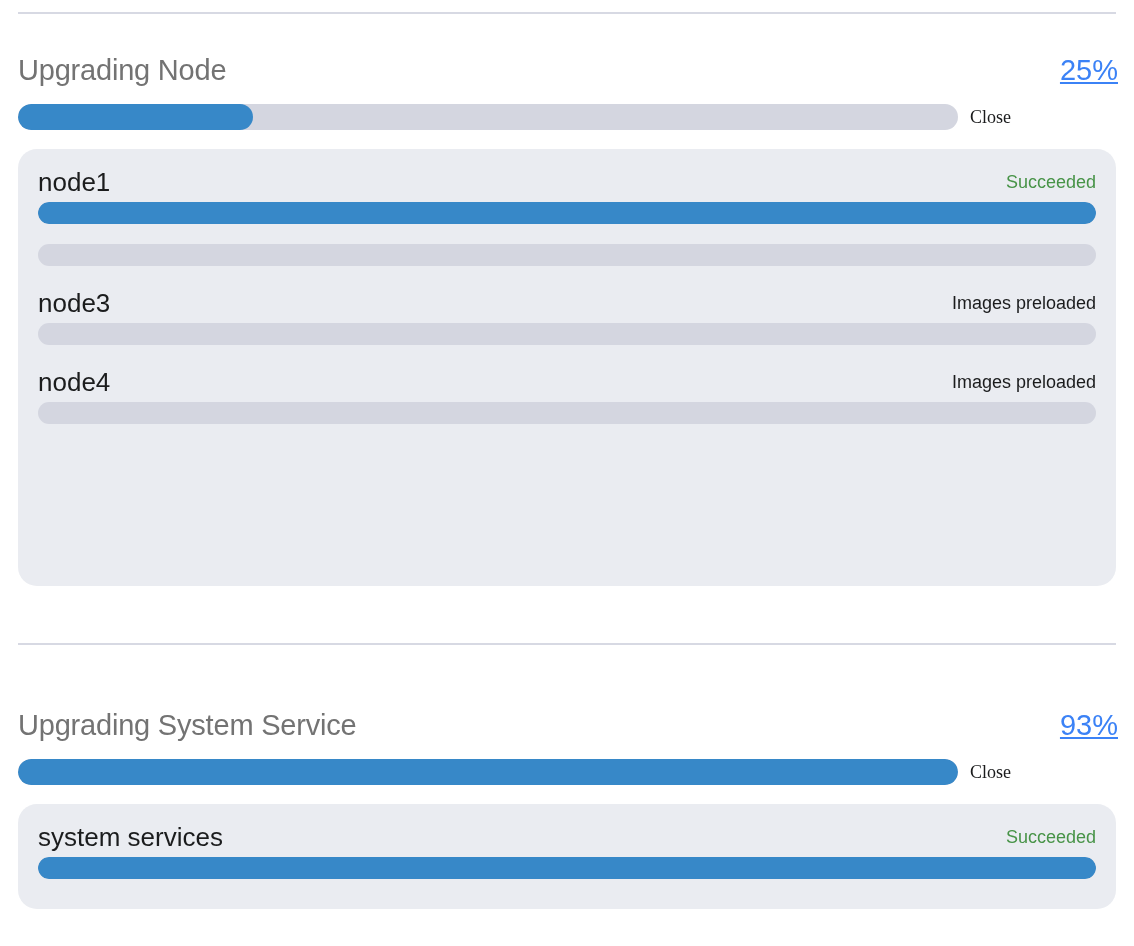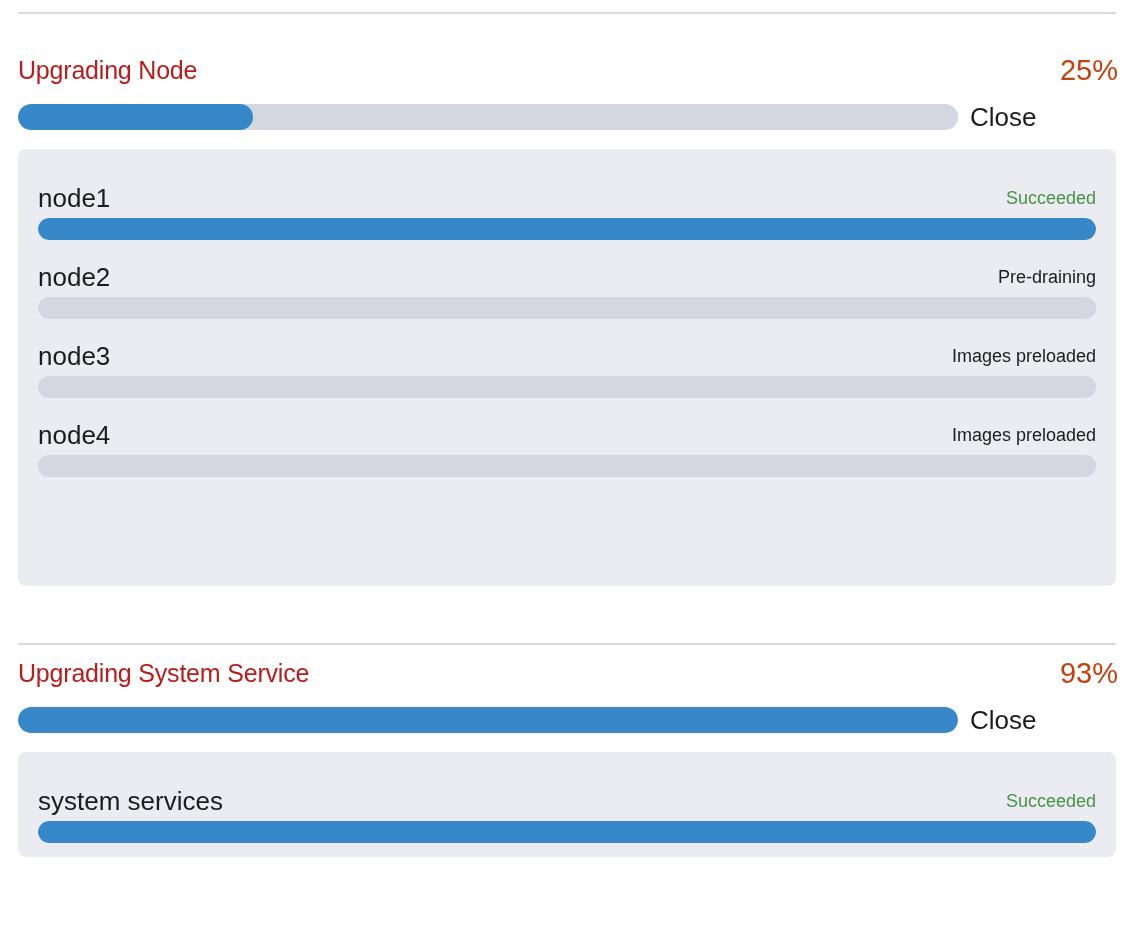--- a/index.html
+++ b/index.html
@@ -30,49 +30,50 @@
     width: 1098px;
     height: 2px;
     background: #d7d9e3;
   }
   .divider.top { top: 12px; }
   .divider.mid { top: 643px; }
 
   
   .section { position: absolute; left: 0; width: 1134px; }
   .section.node { top: 50px; }
-  .section.service { top: 653px; }
+  .section.service { top: 705px; }
 
   .section-header {
     position: relative;
     height: 44px;
     padding: 0 18px;
     box-sizing: border-box;
   }
   .section-title {
     position: absolute;
     left: 18px;
     top: 0;
-    font-size: 25px;
+    font-size: 29px;
     font-weight: 400;
     letter-spacing: -0.2px;
-    color: #b91c1c;
+    color: #737373;
     line-height: 40px;
     white-space: nowrap;
     text-align: center;
   }
   .section-percent {
     position: absolute;
     right: 16px;
     top: 0;
     font-size: 29px;
     font-weight: 400;
-    color: #c2410c;
+    color: #3b82f6;
     line-height: 40px;
     white-space: nowrap;
+    text-decoration: underline;
   }
 
   
   .outer-row {
     position: relative;
     height: 32px;
     margin-top: 10px;
   }
   .outer-track {
     position: absolute;
@@ -86,35 +87,36 @@
   }
   .outer-fill {
     height: 100%;
     background: #3788c8;
     border-radius: 13px;
   }
   .close-link {
     position: absolute;
     left: 970px;
     top: -2px;
-    font-size: 26px;
+    font-size: 18px;
     line-height: 30px;
     color: #1b1c1d;
     cursor: pointer;
     white-space: nowrap;
+    font-family: Liberation Serif, serif;
   }
 
   
   .card {
     position: relative;
     margin: 13px 18px 0 18px;
     background: #eaecf1;
-    border-radius: 8px;
+    border-radius: 19px;
     box-sizing: border-box;
-    padding: 32px 20px 22px 20px;
+    padding: 16px 20px 22px 20px;
   }
   .card.node-card { height: 437px; }
   .card.service-card { height: 105px; }
 
   .item { position: relative; margin-bottom: 20px; }
   .item:last-child { margin-bottom: 8px; }
 
   .item-head {
     position: relative;
     height: 34px;
@@ -181,24 +183,20 @@
         <div class="item-head">
           <div class="item-name">node1</div>
           <div class="item-status success">Succeeded</div>
         </div>
         <div class="item-track">
           <div class="item-fill" style="width: 100%;"></div>
         </div>
       </div>
 
       <div class="item">
-        <div class="item-head">
-          <div class="item-name">node2</div>
-          <div class="item-status">Pre-draining</div>
-        </div>
         <div class="item-track">
           <div class="item-fill" style="width: 0%;"></div>
         </div>
       </div>
 
       <div class="item">
         <div class="item-head">
           <div class="item-name">node3</div>
           <div class="item-status">Images preloaded</div>
         </div>

